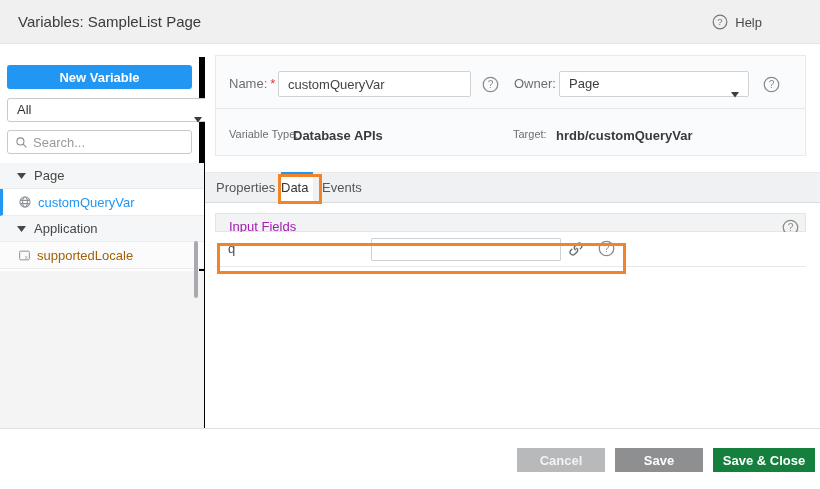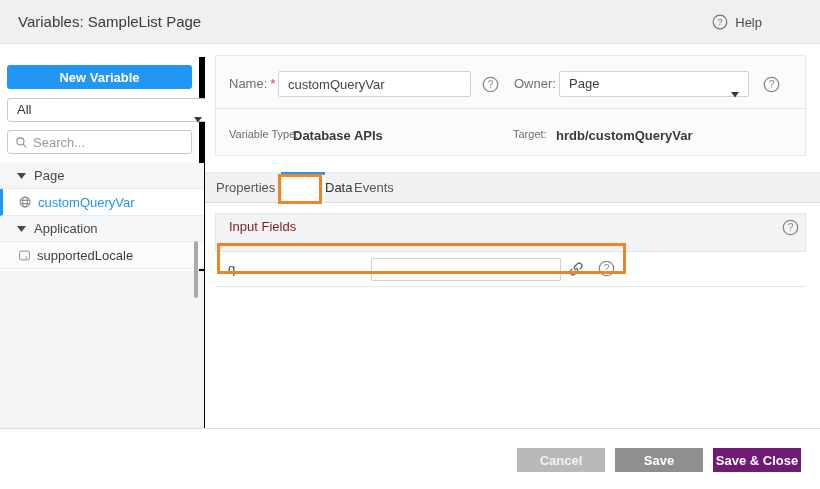--- a/index.html
+++ b/index.html
@@ -22,21 +22,21 @@
   .filter-select .sel-arrow { position:absolute; right:8px; top:9px; }
   .search-box { position:absolute; left:7px; top:73px; width:185px; height:24px; background:#fff; border:1px solid #c9c9c9;
              border-radius:3px; display:flex; align-items:center; padding:0 7px; gap:5px; }
   .search-box input { border:none; outline:none; flex:1; font-size:13px; color:#333; font-family:inherit; background:transparent; min-width:0; }
   .search-box input::placeholder { color:#9a9a9a; }
 
   .tree { position:absolute; left:0; top:106px; width:204px; }
   .tree-row { position:relative; width:100%; display:flex; align-items:center; cursor:pointer; font-size:13px; }
   .tree-group { height:26px; background:#f5f6f7; border-bottom:1px solid #ececec; color:#474747; }
   .tree-group .caret { margin-left:17px; margin-right:8px; display:flex; }
-  .tree-item { height:27px; background:#fbfbfc; border-bottom:1px solid #ececec; color:#404040; }
+  .tree-item { height:27px; background:#fbfbfc; border-bottom:1px solid #ececec; color:#a16207; }
   .tree-item .var-icon { margin-left:18px; margin-right:6px; display:flex; }
   .tree-item.selected { background:#fff; border-left:3px solid #2196f3; color:#2196f3; }
   .tree-item.selected .var-icon { margin-left:15px; }
   .sidebar-filler { position:absolute; left:0; top:214px; width:204px; height:170px; background:#f4f4f5; }
   .sb-scroll-thumb { position:absolute; right:1px; top:184px; width:4px; height:57px; background:#a7abb0; border-radius:2px; }
 
   
   .main { position:absolute; left:205px; top:44px; width:615px; height:384px; background:#fff; }
 
   .form-panel { position:absolute; left:10px; top:11px; width:591px; height:101px; background:#fafbfc; border:1px solid #e7e9ea; }
@@ -56,37 +56,37 @@
             border-top:1px solid #e8eaeb; border-bottom:1px solid #d9dcde; }
   .tab { position:absolute; top:0; height:30px; line-height:30px; font-size:13px; color:#565656; cursor:pointer; }
   .tab.active { background:#fff; color:#333; }
   .tab .tab-indicator { position:absolute; top:-1px; left:0; right:0; height:3px; background:#2196f3; }
 
   .annotation { position:absolute; border:3px solid #f08426; background:transparent; pointer-events:none; z-index:5; }
   .ann-data-tab { left:73px; top:130px; width:44px; height:30px; }
   .ann-q-row { left:12px; top:199px; width:409px; height:31px; }
 
   .section { position:absolute; left:10px; top:169px; width:591px; }
-  .section-header { position:relative; height:39px; background:#f2f3f4; border:1px solid #e3e5e6;
-                    font-size:13px; color:#7f1d1d; line-height:26px; padding-left:13px; }
+  .section-header { position:relative; height:19px; background:#f2f3f4; border:1px solid #e3e5e6;
+                    font-size:13px; color:#a21caf; line-height:26px; padding-left:13px; }
   .section-header .q-icon { right:6px; top:5px; }
   .section-body { position:relative; height:35px; background:#fff; border-bottom:1px solid #e6e8e9; }
   .field-name { position:absolute; left:13px; top:0; line-height:33px; font-size:13px; color:#4a4a4a; }
   .field-input { position:absolute; left:156px; top:6px; width:190px; height:23px; border:1px solid #cfd2d4; border-radius:1px;
                  font-size:13px; color:#444; padding:0 8px; font-family:inherit; outline:none; }
   .link-btn { position:absolute; left:353px; top:9px; cursor:pointer; display:flex; }
   .section-body .q-icon { left:383px; top:8px; }
 
   
   .footer { position:absolute; left:0; top:428px; width:820px; height:61px; background:#fff; border-top:1px solid #e0e0e0; }
   .f-btn { position:absolute; top:19px; height:24px; border:none; border-radius:0; font-size:13px; font-weight:bold;
            color:#fff; cursor:pointer; font-family:inherit; }
   .btn-cancel { left:517px; width:88px; background:#b7b9ba; color:#f3f3f3; }
   .btn-save { left:615px; width:88px; background:#8d8f90; }
-  .btn-save-close { left:713px; width:88px; background:#701a75; }
+  .btn-save-close { left:713px; width:102px; background:#15803d; }
 
   svg text { font-family:"Liberation Sans","DejaVu Sans",sans-serif; }
 </style>
 </head>
 <body>
 
 <div class="screen">
 
   <div class="header">
     <div class="title">Variables: SampleList Page</div>
@@ -203,25 +203,25 @@
       <div class="panel-divider"></div>
 
       <div class="ro-label" style="left:13px;">Variable Type:</div>
       <div class="ro-value" style="left:77px;">Database APIs</div>
       <div class="ro-label" style="left:297px;">Target:</div>
       <div class="ro-value" style="left:340px;">hrdb/customQueryVar</div>
     </div>
 
     <div class="tabbar">
       <div class="tab" style="left:11px; width:64px;">Properties</div>
-      <div class="tab active" style="left:76px; width:32px;padding-left:44px;">
+      <div class="tab active" style="left:76px; width:32px;">
         <span class="tab-indicator"></span>
         <span>Data</span>
       </div>
-      <div class="tab" style="left:117px; width:46px;margin-left:32px;">Events</div>
+      <div class="tab" style="left:117px; width:46px;">Events</div>
     </div>
 
     <div class="annotation ann-data-tab"></div>
 
     <div class="section">
       <div class="section-header">
         <span>Input Fields</span>
         <span class="q-icon">
           <svg width="17" height="17" viewBox="0 0 16 16">
             <circle cx="8" cy="8" r="6.8" fill="none" stroke="#8a8a8a" stroke-width="1.2"></circle>

